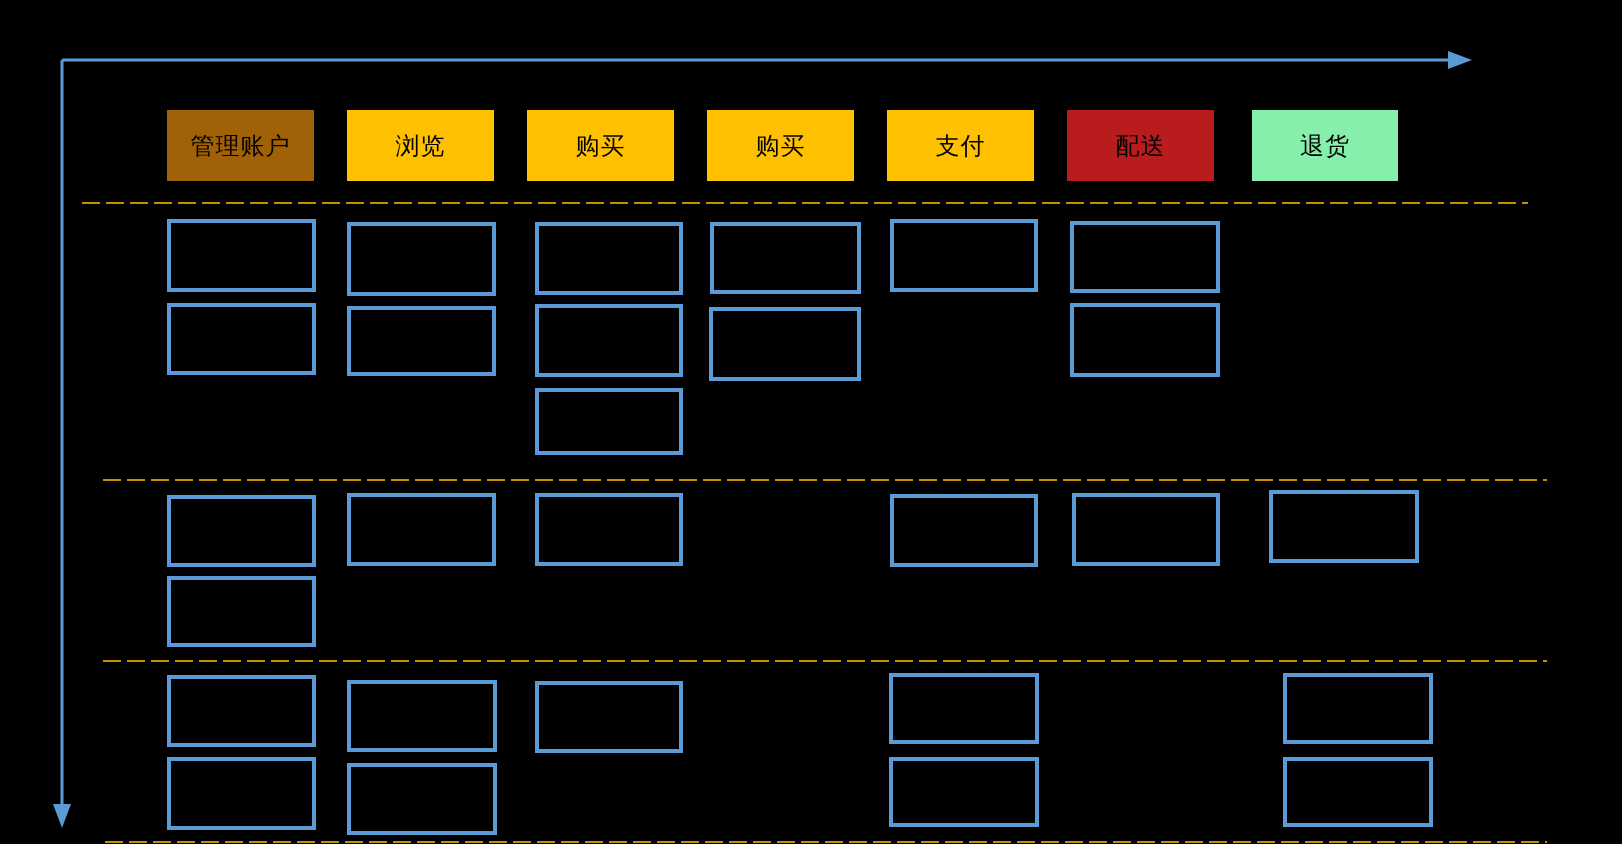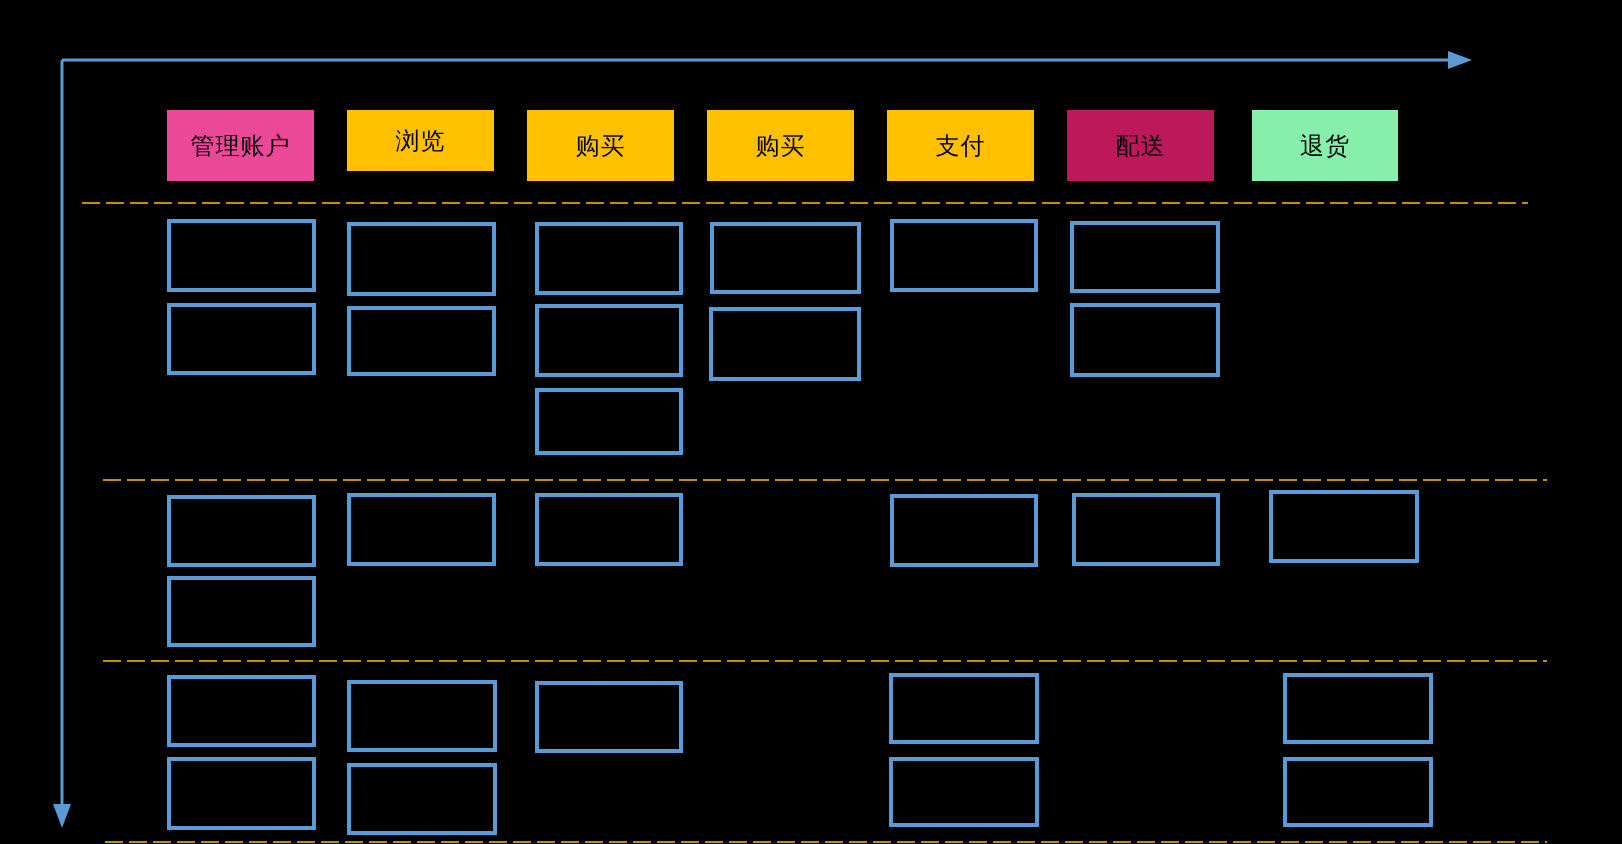--- a/index.html
+++ b/index.html
@@ -40,26 +40,26 @@
       <line id="hline" x1="62" y1="60" x2="1452" y2="60" stroke="#5B9BD5" stroke-width="3"></line>
       <polygon id="hhead" points="1448,51 1472,60 1448,69" fill="#5B9BD5"></polygon>
     </g>
     <g>
       <line id="vline" x1="62" y1="60" x2="62" y2="808" stroke="#5B9BD5" stroke-width="3"></line>
       <polygon id="vhead" points="53,804 71,804 62,828" fill="#5B9BD5"></polygon>
     </g>
   </svg>
 
   <div id="phases">
-      <div class="phase" style="background: #ec4899; color: rgb(0, 0, 0); left: 167px; top: 110px; width: 147px; height: 71px;">管理账户</div>
-      <div class="phase" style="background: rgb(255, 192, 0); color: rgb(0, 0, 0); left: 347px; top: 110px; width: 147px; height: 61px;">浏览</div>
+      <div class="phase" style="background: #a16207; color: rgb(0, 0, 0); left: 167px; top: 110px; width: 147px; height: 71px;">管理账户</div>
+      <div class="phase" style="background: rgb(255, 192, 0); color: rgb(0, 0, 0); left: 347px; top: 110px; width: 147px; height: 71px;">浏览</div>
       <div class="phase" style="background: rgb(255, 192, 0); color: rgb(0, 0, 0); left: 527px; top: 110px; width: 147px; height: 71px;">购买</div>
       <div class="phase" style="background: rgb(255, 192, 0); color: rgb(0, 0, 0); left: 707px; top: 110px; width: 147px; height: 71px;">购买</div>
       <div class="phase" style="background: rgb(255, 192, 0); color: rgb(0, 0, 0); left: 887px; top: 110px; width: 147px; height: 71px;">支付</div>
-      <div class="phase" style="background: #be185d; color: rgb(0, 0, 0); left: 1067px; top: 110px; width: 147px; height: 71px;">配送</div>
+      <div class="phase" style="background: #b91c1c; color: rgb(0, 0, 0); left: 1067px; top: 110px; width: 147px; height: 71px;">配送</div>
       <div class="phase" style="background: #86efac; color: rgb(0, 0, 0); left: 1252px; top: 110px; width: 146px; height: 71px;">退货</div>
     </div>
   <div id="dividers">
       <div class="divider" style="left: 82px; top: 202px; width: 1446px; background: repeating-linear-gradient(90deg, rgb(191, 144, 0) 0px, rgb(191, 144, 0) 18px, transparent 18px, transparent 24px);"></div>
       <div class="divider" style="left: 103px; top: 479px; width: 1444px; background: repeating-linear-gradient(90deg, rgb(191, 144, 0) 0px, rgb(191, 144, 0) 18px, transparent 18px, transparent 24px);"></div>
       <div class="divider" style="left: 103px; top: 660px; width: 1444px; background: repeating-linear-gradient(90deg, rgb(191, 144, 0) 0px, rgb(191, 144, 0) 18px, transparent 18px, transparent 24px);"></div>
       <div class="divider" style="left: 105px; top: 841px; width: 1442px; background: repeating-linear-gradient(90deg, rgb(191, 144, 0) 0px, rgb(191, 144, 0) 18px, transparent 18px, transparent 24px);"></div>
     </div>
   <div id="cards">
       <div class="card" style="border: 4px solid rgb(91, 155, 213); left: 167px; top: 219px; width: 149px; height: 73px;"></div>

